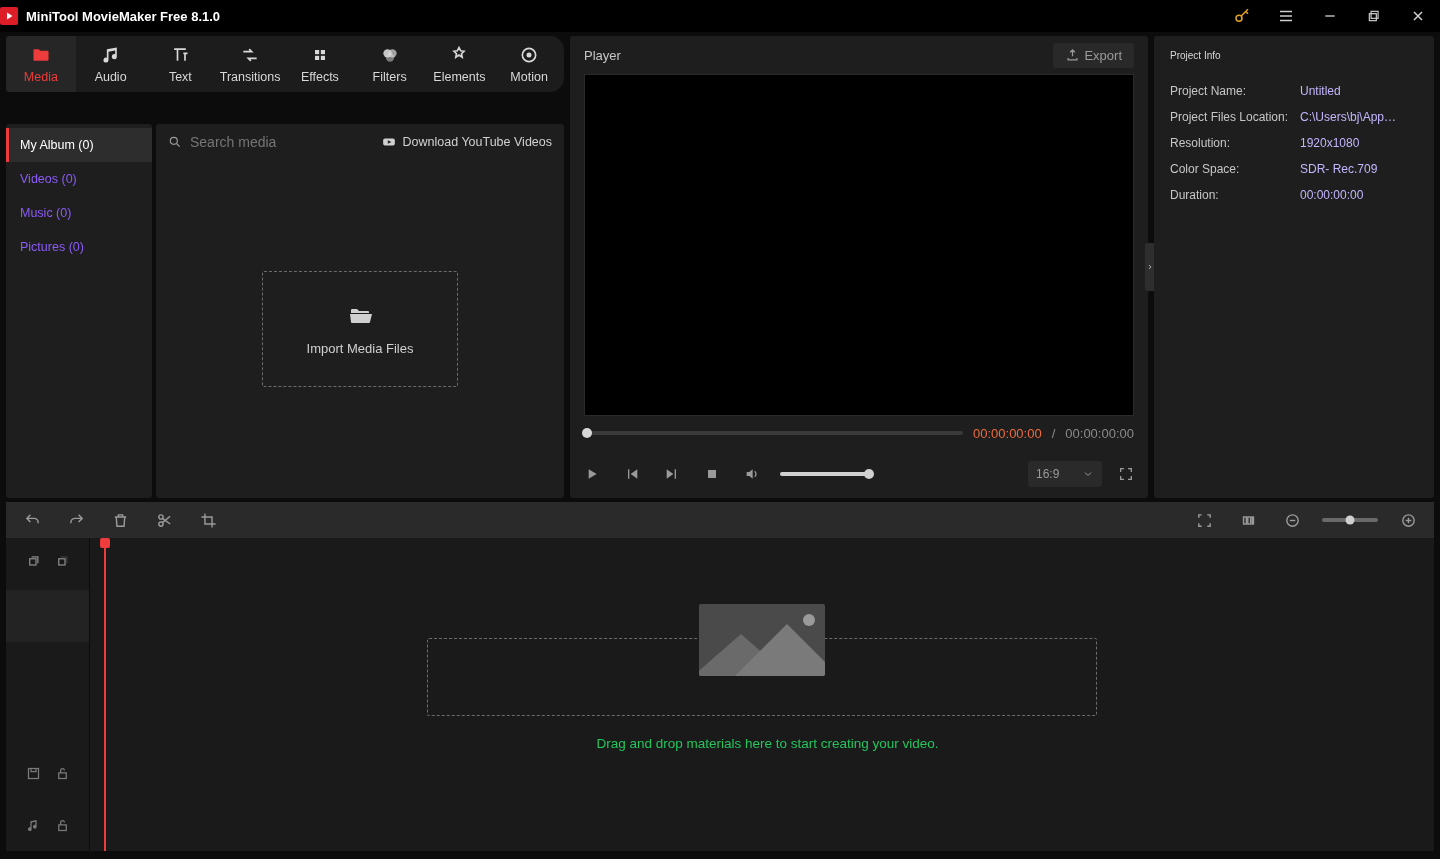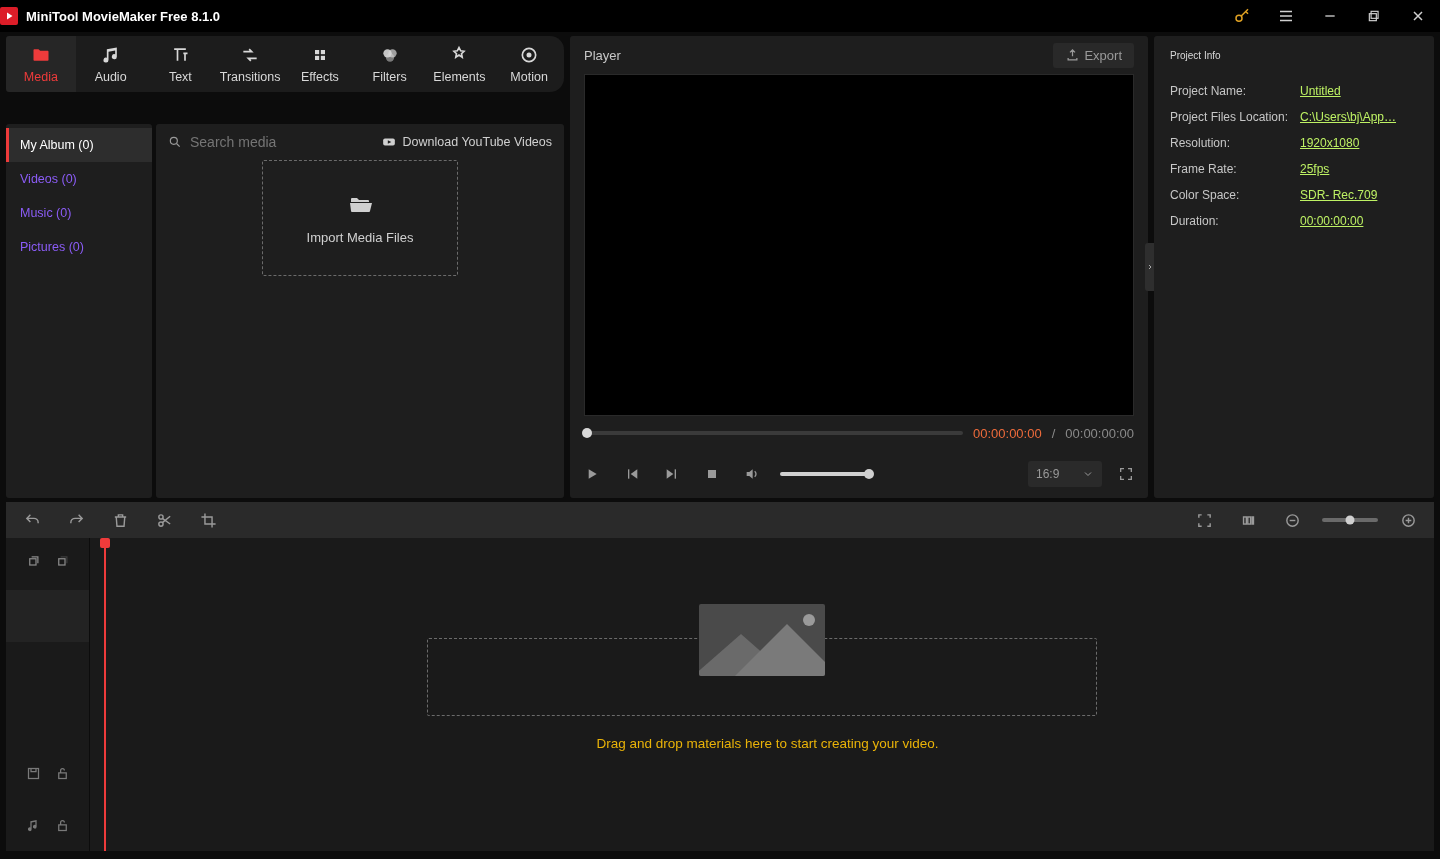--- a/index.html
+++ b/index.html
@@ -117,21 +117,21 @@
   .import-header .search-wrap{
     flex:1; display:flex; align-items:center; gap:8px;
   }
   .import-header input{
     background:transparent; border:none; outline:none; color:#c7c7c7; font-size:14px;
   }
   .import-header .yt-link{
     display:flex; align-items:center; gap:6px; color:#d0d0d0; cursor:pointer;
   }
   .import-drop{
-    flex:1; display:flex; justify-content:center;
+    flex:1; display:flex; align-items:center; justify-content:center;
   }
   .drop-box{
     width:196px; height:116px;
     border:1px dashed #6b6b6b;
     border-radius:2px;
     display:flex; flex-direction:column; align-items:center; justify-content:center;
     gap:14px;
     color:#d0d0d0;
     cursor:pointer;
   }
@@ -191,21 +191,21 @@
     display:flex; flex-direction:column;
     position:relative;
   }
   .info-panel .info-header{
     height:38px; display:flex;align-items:center; padding:0 16px;
     color:#d8d8d8; font-size:10px;
   }
   .info-list{ padding:4px 16px;}
   .info-row{ display:flex; padding:6px 0; font-size:12px;}
   .info-row .k{ width:130px; color:#c7c7c7;}
-  .info-row .v{ flex:1; color:#bef264; white-space:nowrap; overflow:hidden; text-overflow:ellipsis;text-decoration:underline;}
+  .info-row .v{ flex:1; color:#c4b5fd; white-space:nowrap; overflow:hidden; text-overflow:ellipsis;}
   .collapse-handle{
     position:absolute; left:-9px; top:50%; transform:translateY(-50%);
     width:9px;height:48px; background:#2e2e2e; border-radius:3px 0 0 3px;
     display:flex;align-items:center;justify-content:center;color:#9a9a9a;cursor:pointer;
   }
 
   
   .tl-toolbar{
     height:36px; background:#2a2a2a;
     margin:4px 6px 0 6px;
@@ -252,21 +252,21 @@
   .drop-img{
     position:absolute; top:66px; left:50%; transform:translateX(-50%);
     width:126px; height:72px; background:#4a4a4a; border-radius:2px;
     overflow:hidden;
   }
   .drop-img .sun{position:absolute;right:10px;top:10px;width:12px;height:12px;border-radius:50%;background:#9a9a9a;}
   .drop-img .m1{position:absolute;bottom:0;left:-6px;width:0;height:0;border-left:48px solid transparent;border-right:48px solid transparent;border-bottom:42px solid #6a6a6a;}
   .drop-img .m2{position:absolute;bottom:0;left:36px;width:0;height:0;border-left:52px solid transparent;border-right:52px solid transparent;border-bottom:52px solid #7a7a7a;}
   .drop-hint{
     position:absolute; top:198px; left:11px; right:0; text-align:center;
-    color:#eab308; font-size:13.5px;
+    color:#22c55e; font-size:13.5px;
   }
 </style>
 </head>
 <body>
 
 <div class="titlebar">
   <div class="logo">
     <svg viewBox="0 0 24 24" width="12" height="12" fill="#fff">
         <polygon points="8,5 19,12 8,19"></polygon>
       </svg>
@@ -499,24 +499,20 @@
         </div>
       <div class="info-row">
           <span class="k">Project Files Location:</span>
           <span class="v">C:\Users\bj\App…</span>
         </div>
       <div class="info-row">
           <span class="k">Resolution:</span>
           <span class="v">1920x1080</span>
         </div>
       <div class="info-row">
-          <span class="k">Frame Rate:</span>
-          <span class="v">25fps</span>
-        </div>
-      <div class="info-row">
           <span class="k">Color Space:</span>
           <span class="v">SDR- Rec.709</span>
         </div>
       <div class="info-row">
           <span class="k">Duration:</span>
           <span class="v">00:00:00:00</span>
         </div>
     </div>
   </div>
 </div>

